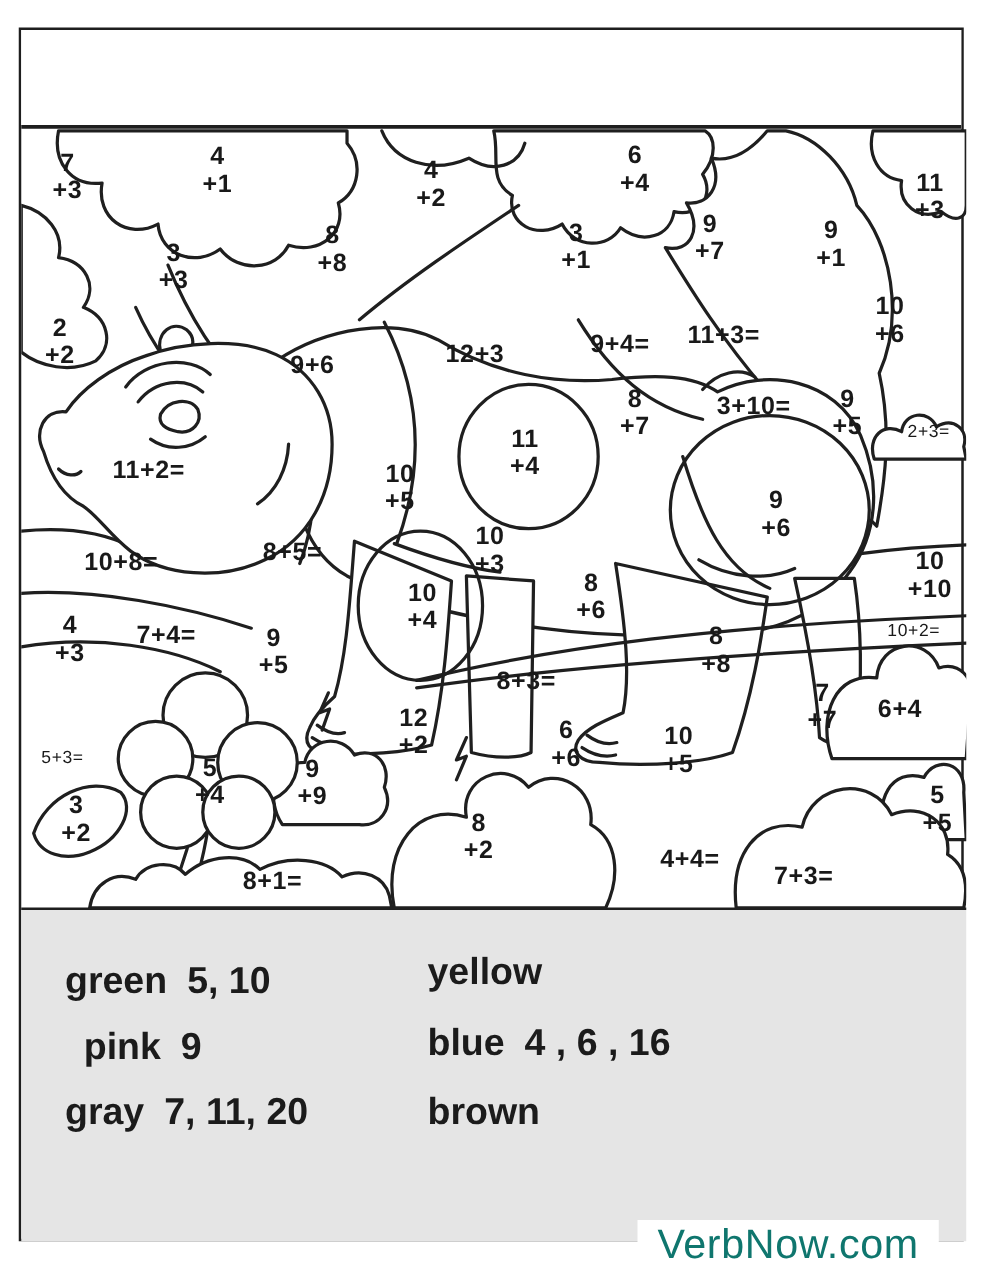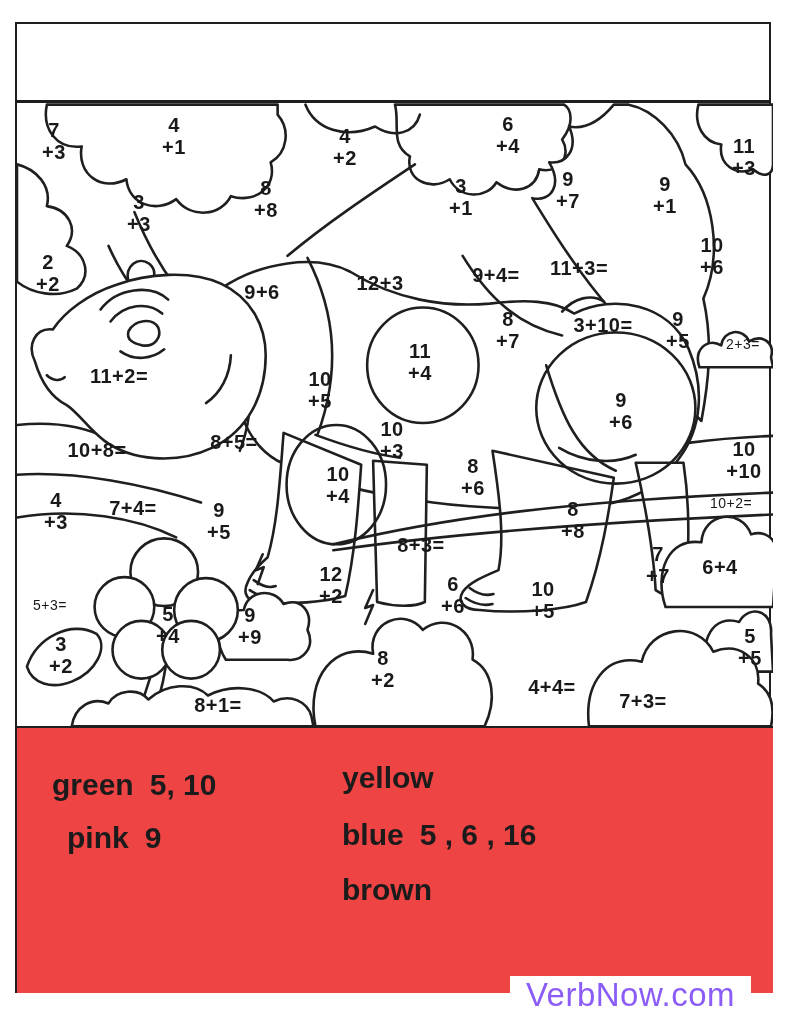--- a/index.html
+++ b/index.html
@@ -20,28 +20,28 @@
     border-bottom:2.5px solid #1e1e1e;box-sizing:border-box;
   }
   .art svg{position:absolute;left:0;top:0;}
   .prob{
     position:absolute;transform:translate(-50%,-50%);
     white-space:pre-line;text-align:center;
     font-size:20px;line-height:1.08;font-weight:600;color:#191919;
     letter-spacing:0.5px;
   }
   .prob.sm{font-size:14px;font-weight:400;}
-  .legend{position:absolute;left:0;top:704px;width:756px;height:265px;background:#ef4444;}
+  .legend{position:absolute;left:0;top:704px;width:756px;height:265px;background:#e5e5e5;}
   .legend-row{
     position:absolute;transform:translateY(-50%);
     font-size:30px;font-weight:600;color:#1b1b1b;display:flex;gap:16px;white-space:nowrap;
   }
   .watermark{
     position:absolute;top:976px;right:40px;background:#fff;
-    font-size:33px;color:#8b5cf6;padding:0 16px;letter-spacing:0.5px;
+    font-size:33px;color:#0f766e;padding:0 16px;letter-spacing:0.5px;
   }
 </style>
 </head>
 <body>
 
 <div class="page">
   <div class="frame">
 
     <div class="header-box"></div>
 
@@ -152,21 +152,21 @@
       <div class="prob" style="left:444px;top:95px">3
 +1</div>
       <div class="prob" style="left:551px;top:88px">9
 +7</div>
       <div class="prob" style="left:648px;top:93px">9
 +1</div>
       <div class="prob" style="left:727px;top:55px">11
 +3</div>
       <div class="prob" style="left:695px;top:154px">10
 +6</div>
-      <div class="prob" style="left:245px;top:190px">9+6</div>
+      <div class="prob" style="left:233px;top:190px">9+6</div>
       <div class="prob" style="left:363px;top:181px">12+3</div>
       <div class="prob" style="left:479px;top:173px">9+4=</div>
       <div class="prob" style="left:562px;top:166px">11+3=</div>
       <div class="prob" style="left:491px;top:228px">8
 +7</div>
       <div class="prob" style="left:586px;top:223px">3+10=</div>
       <div class="prob" style="left:661px;top:228px">9
 +5</div>
       <div class="prob sm" style="left:726px;top:242px">2+3=</div>
       <div class="prob" style="left:403px;top:260px">11
@@ -222,26 +222,30 @@
 
     <div class="legend">
       <div class="legend-row" style="left:35px;top:57px">
         <span>green</span>
           <span>5, 10</span>
       </div>
       <div class="legend-row" style="left:50px;top:110px">
         <span>pink</span>
           <span>9</span>
       </div>
+      <div class="legend-row" style="left:35px;top:162px">
+        <span>gray</span>
+          <span>7, 11, 20</span>
+      </div>
       <div class="legend-row" style="left:325px;top:50px">
         <span>yellow</span>
       </div>
       <div class="legend-row" style="left:325px;top:107px">
         <span>blue</span>
-          <span>5 , 6 , 16</span>
+          <span>4 , 6 , 16</span>
       </div>
       <div class="legend-row" style="left:325px;top:162px">
         <span>brown</span>
       </div>
     </div>
   </div>
 
   <div class="watermark">VerbNow.com</div>
 </div>
 

